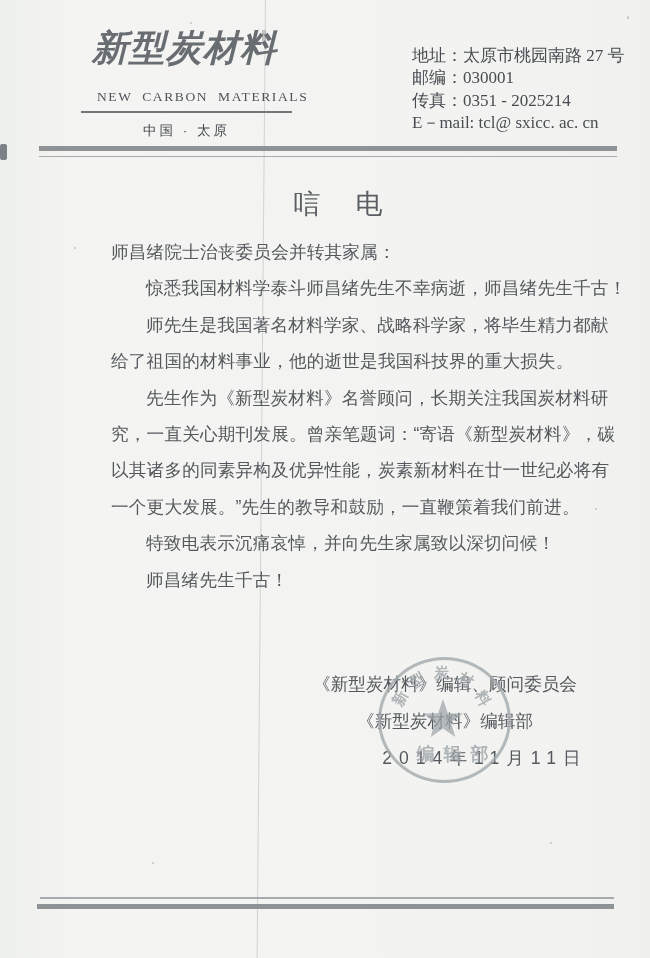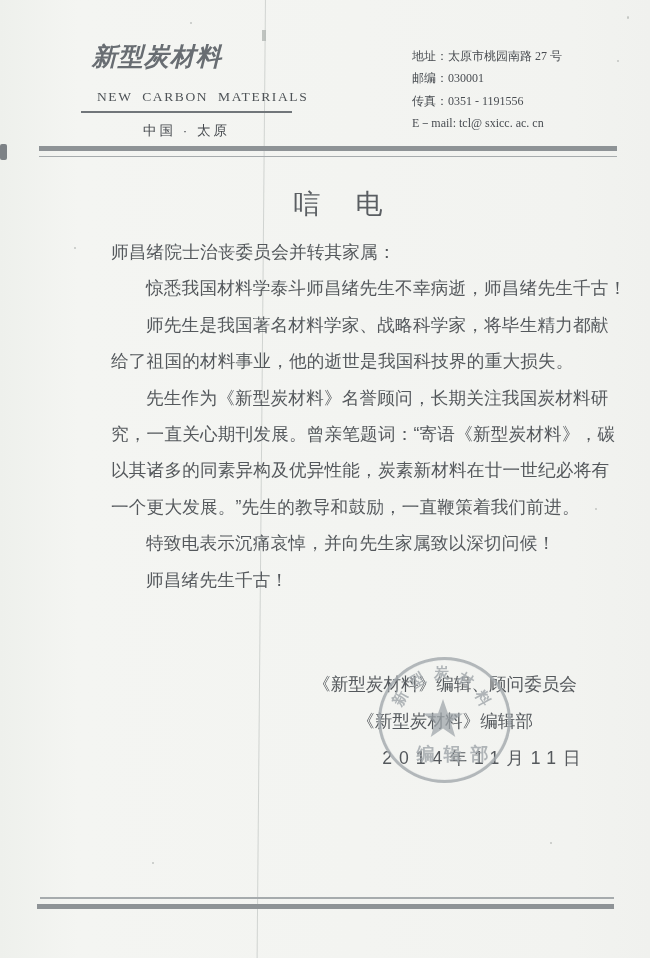--- a/index.html
+++ b/index.html
@@ -8,30 +8,30 @@
     background:linear-gradient(90deg,#eef0ec 0%,#f4f5f2 12%,#f3f4f1 55%,#f2f3f0 88%,#f0f1ee 100%);
     font-family:"Liberation Sans",sans-serif;color:#54585c;
   }
   
   .fold-line{position:absolute;left:265px;top:-4px;width:1.3px;height:970px;
     background:#c4c8c6;opacity:.75;transform:rotate(.5deg);transform-origin:top center;}
   .fold-blob{position:absolute;left:262px;top:30px;width:4px;height:11px;background:#b3b8b4;opacity:.8;}
   .edge-mark{position:absolute;left:0;top:144px;width:7px;height:16px;background:#7d8286;border-radius:2px;}
   .speck{position:absolute;background:#c2c5c2;border-radius:50%;}
   
-  .logo-cn{position:absolute;left:92px;top:40px;width:200px;
+  .logo-cn{position:absolute;left:92px;top:24px;width:200px;
     font-family:Liberation Mono, monospace;font-style:italic;font-weight:700;
-    font-size:25px;letter-spacing:1px;color:#686d72;white-space:nowrap;}
+    font-size:36px;letter-spacing:1px;color:#686d72;white-space:nowrap;}
   .logo-en{position:absolute;left:97px;top:89px;font-family:"Liberation Serif",serif;
     font-size:13.5px;letter-spacing:1.6px;word-spacing:5px;color:#4e5357;white-space:nowrap;}
   .logo-rule{position:absolute;left:81px;top:111px;width:211px;height:1.8px;background:#71767a;}
   .logo-loc{position:absolute;left:81px;top:122px;width:211px;text-align:center;
     font-size:13.5px;letter-spacing:3px;color:#44484d;white-space:nowrap;}
   .contact{position:absolute;left:412px;top:45px;font-family:"Liberation Serif",serif;
-    font-size:12px;line-height:22.4px;color:#484c51;white-space:nowrap;}
+    font-size:17px;line-height:22.4px;color:#484c51;white-space:nowrap;}
   .rule-top-thick{position:absolute;left:39px;top:146px;width:578px;height:4.6px;background:#8e9396;}
   .rule-top-thin{position:absolute;left:39px;top:155.5px;width:578px;height:1.8px;background:#a6abad;}
   .rule-bottom-thin{position:absolute;left:40px;top:897px;width:574px;height:1.8px;background:#a6abad;}
   .rule-bottom-thick{position:absolute;left:37px;top:904px;width:577px;height:5.2px;background:#8e9396;}
   
   .letter-title{position:absolute;left:0;top:186px;width:680px;text-align:center;
     font-size:27px;letter-spacing:4px;color:#5a5e62;}
   .body-block{position:absolute;left:83px;top:234px;width:530px;}
   .body-line{font-size:17.6px;line-height:36.4px;letter-spacing:.2px;white-space:nowrap;margin-left:28px;}
   .body-line.indent{padding-left:35px;}
@@ -64,21 +64,21 @@
   <div class="speck" style="left:595px;top:508px;width:2px;height:2px;"></div>
 
   <div class="logo-cn">新型炭材料</div>
   <div class="logo-en">NEW CARBON MATERIALS</div>
   <div class="logo-rule"></div>
   <div class="logo-loc">中国 · 太原</div>
 
   <div class="contact">
     <div>地址：太原市桃园南路 27 号</div>
     <div>邮编：030001</div>
-    <div>传真：0351 - 1191556</div>
+    <div>传真：0351 - 2025214</div>
     <div>E－mail: tcl@ sxicc. ac. cn</div>
   </div>
 
   <div class="rule-top-thick"></div>
   <div class="rule-top-thin"></div>
 
   <div class="letter-title">唁　电</div>
 
   <div class="body-block">
     <div class="body-line">师昌绪院士治丧委员会并转其家属：</div>

